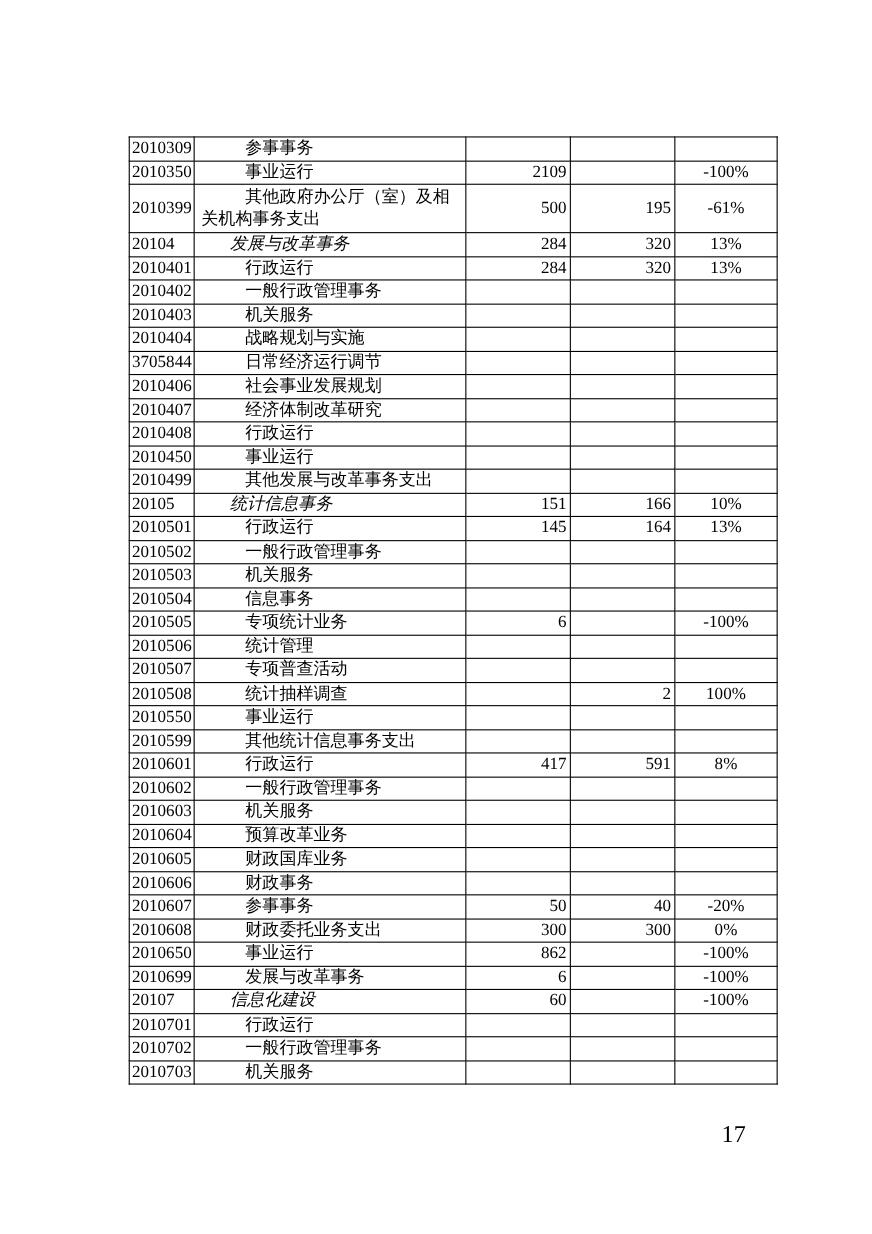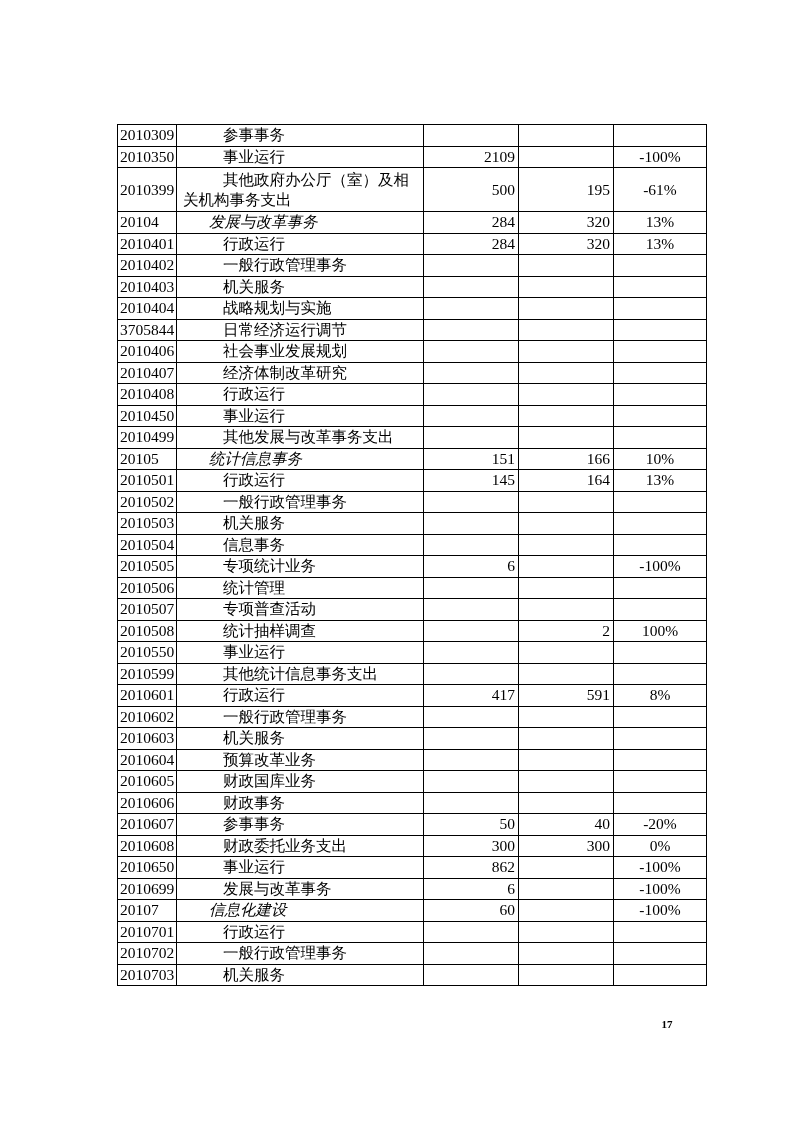--- a/index.html
+++ b/index.html
@@ -36,22 +36,21 @@
   td.name.lvl2 { text-indent: 26px; font-style: italic; }
   td.name.lvl3 { text-indent: 40px; }
   td.v { text-align: right; padding-right: 3px; }
   td.pct { text-align: center; }
   .page-number {
     position: absolute;
     left: 643px;
     top: 1018px;
     width: 48px;
     text-align: center;
-    font-size: 11px;
-    font-weight: bold;
+    font-size: 22px;
   }
 </style>
 </head>
 <body>
 
 <div class="table-wrap">
   <table class="budget">
     <colgroup>
       <col style="width:59px">
       <col style="width:247px">

